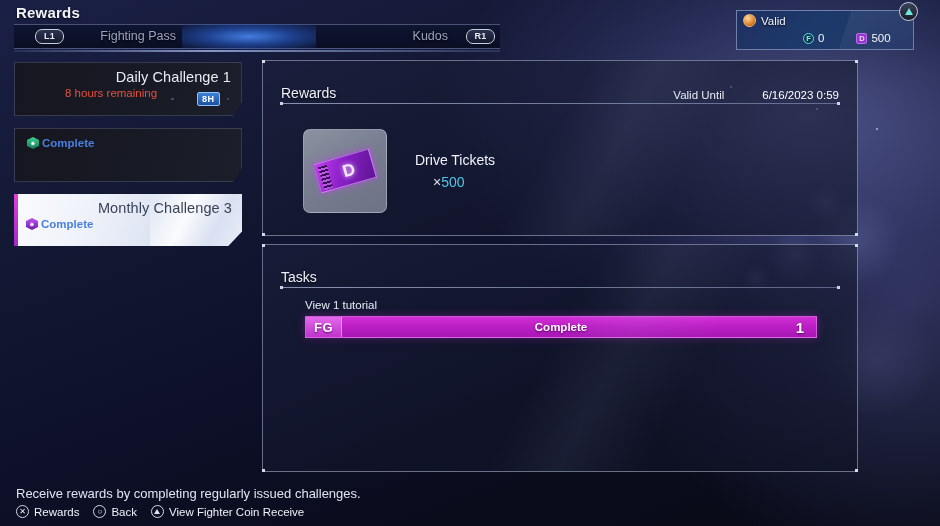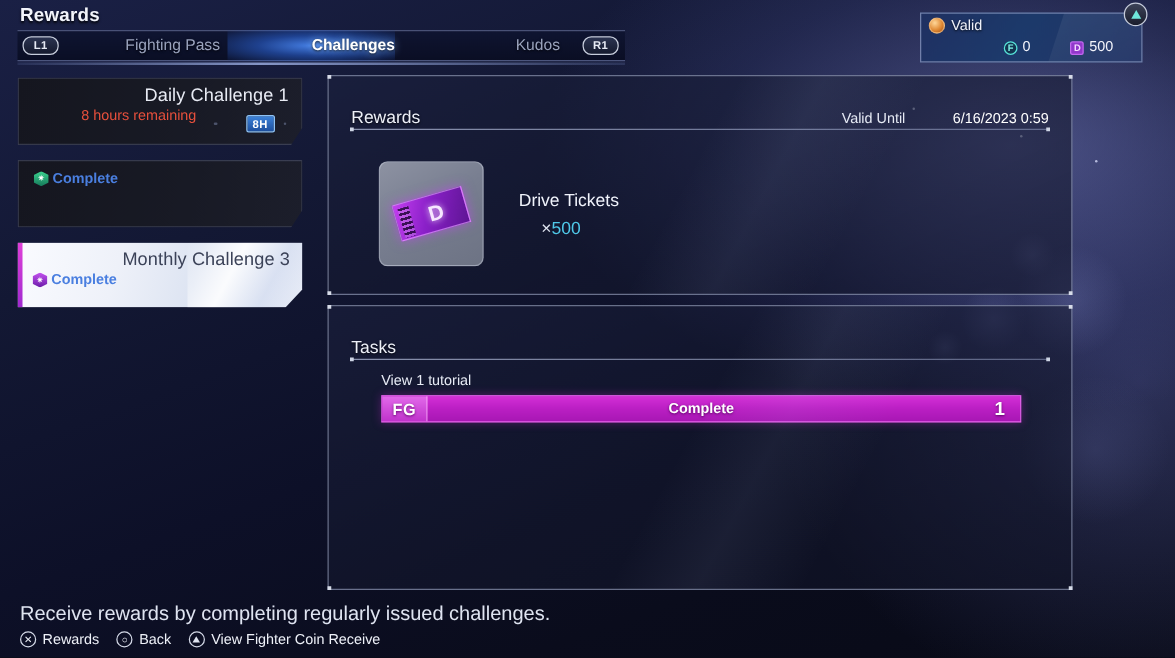--- a/index.html
+++ b/index.html
@@ -57,21 +57,21 @@
   .tab.t-fp { left:48px; width:128px; }
   .tab.t-ch { left:182px; width:134px; color:#ffffff; font-weight:bold; text-shadow:0 0 7px rgba(150,200,255,0.9),0 1px 2px #000; }
   .tab.t-kd { left:328px; width:120px; }
   .shoulder {
     position:absolute; top:29px; width:29px; height:15px;
     border:1.4px solid #c8cedd; border-radius:7px;
     background:linear-gradient(180deg,#2b3350,#151a2e);
     font-size:9px; color:#e6eaf4; text-align:center; line-height:13px;
     font-weight:bold; letter-spacing:0.3px;
   }
-  .sh-l1 { left:18px; }
+  .sh-l1 { left:35px; }
   .sh-r1 { left:466px; }
   .tab-underline {
     position:absolute; left:14px; top:50px; width:486px; height:2px;
     background:linear-gradient(90deg, rgba(120,140,200,0.15), rgba(170,190,245,0.75) 40%, rgba(120,140,200,0.2));
   }
 
   
   .player-card {
     position:absolute; right:26px; top:10px; width:178px; height:40px;
     background:linear-gradient(120deg, rgba(30,48,98,0.92) 0%, rgba(26,58,108,0.9) 45%, rgba(34,52,102,0.92) 100%);
@@ -251,21 +251,21 @@
     font-size:11.5px; font-weight:bold; color:#ffffff;
     text-shadow:0 1px 2px rgba(80,0,90,0.9);
   }
   .task-count {
     position:absolute; right:12px; font-size:15px; font-weight:bold; color:#ffffff;
     text-shadow:0 1px 2px rgba(80,0,90,0.9);
   }
 
   
   .footer { position:absolute; left:16px; bottom:8px; }
-  .footer-desc { font-size:16px; color:#dfe4f1; margin-bottom:4px; }
+  .footer-desc { font-size:13px; color:#dfe4f1; margin-bottom:4px; }
   .prompts { display:flex; align-items:center; gap:14px; }
   .prompt { display:flex; align-items:center; gap:5px; font-size:11.5px; color:#eef1f8; }
   .btn-glyph {
     width:13px;height:13px;border-radius:50%;
     border:1.3px solid #d3d8e6; color:#eef1f8;
     font-size:8px; line-height:11px; text-align:center;
     display:flex;align-items:center;justify-content:center;
   }
   .btn-glyph .tri-s {
     width:0;height:0;border-left:3px solid transparent;border-right:3px solid transparent;
@@ -285,21 +285,20 @@
   <div class="spark sp1"></div>
   <div class="spark sp2"></div>
   <div class="spark sp3"></div>
 
   <div class="page-title">Rewards</div>
 
   <div class="tabbar"></div>
   <div class="tabbar-glow"></div>
   <div class="shoulder sh-l1">L1</div>
   <div class="tab t-fp">Fighting Pass</div>
-  <div class="tab t-ch">Challenges</div>
   <div class="tab t-kd">Kudos</div>
   <div class="shoulder sh-r1">R1</div>
   <div class="tab-underline"></div>
 
   <div class="player-card">
     <div class="pc-name-row">
       <div class="avatar"></div>
       <div class="pc-name">Valid</div>
     </div>
     <div class="pc-stats">

